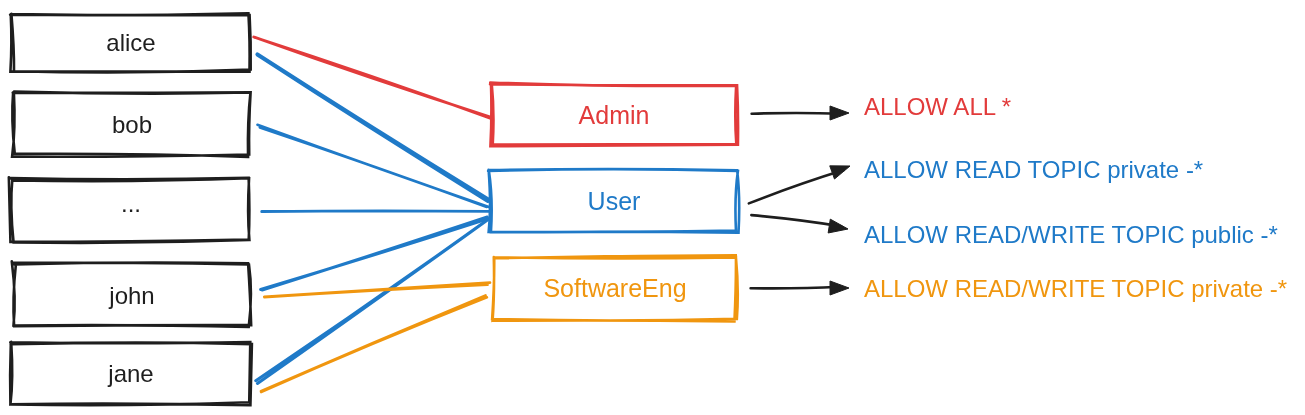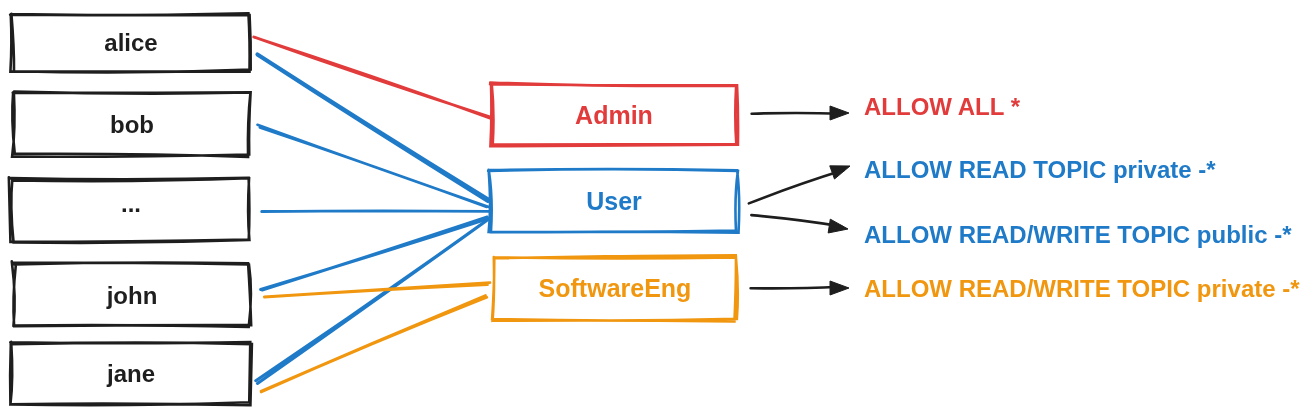--- a/index.html
+++ b/index.html
@@ -2,21 +2,20 @@
 <html><head>
 <meta charset="utf-8">
 <style>
   html,body{margin:0;padding:0;background:#ffffff;}
   .canvas{
     position:relative;
     width:1305px;height:415px;
     background:#ffffff;
     overflow:hidden;
     font-family:"Liberation Sans", sans-serif;
-    font-weight:bold;
   }
   svg{display:block;}
   text{font-family:"Liberation Sans", sans-serif;}
   .user-label{font-size:24px;}
   .role-label{font-size:25px;}
   .perm-label{font-size:24px;}
 </style>
 </head>
 <body>
 

